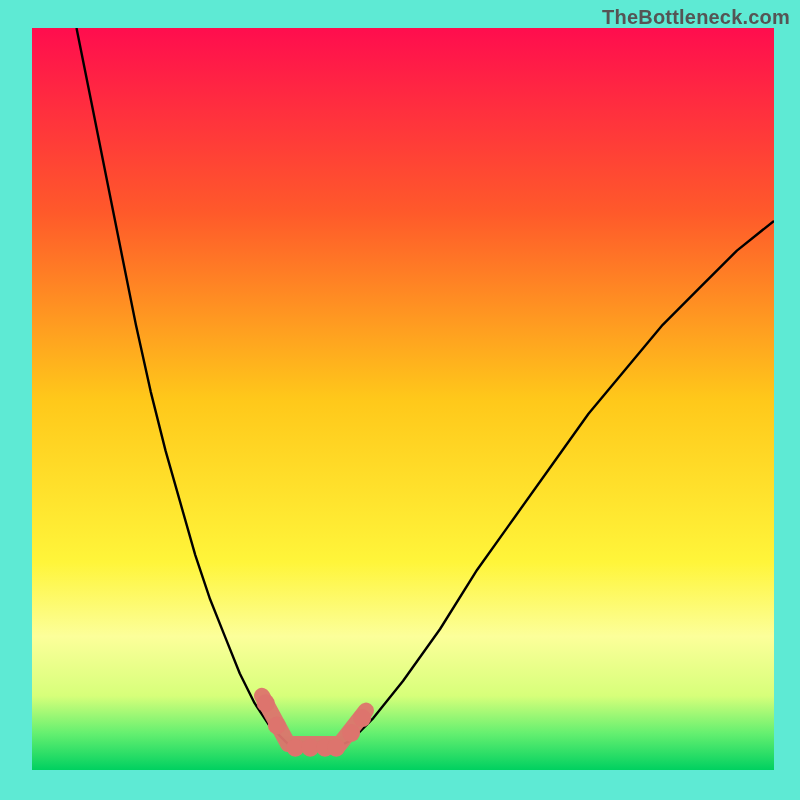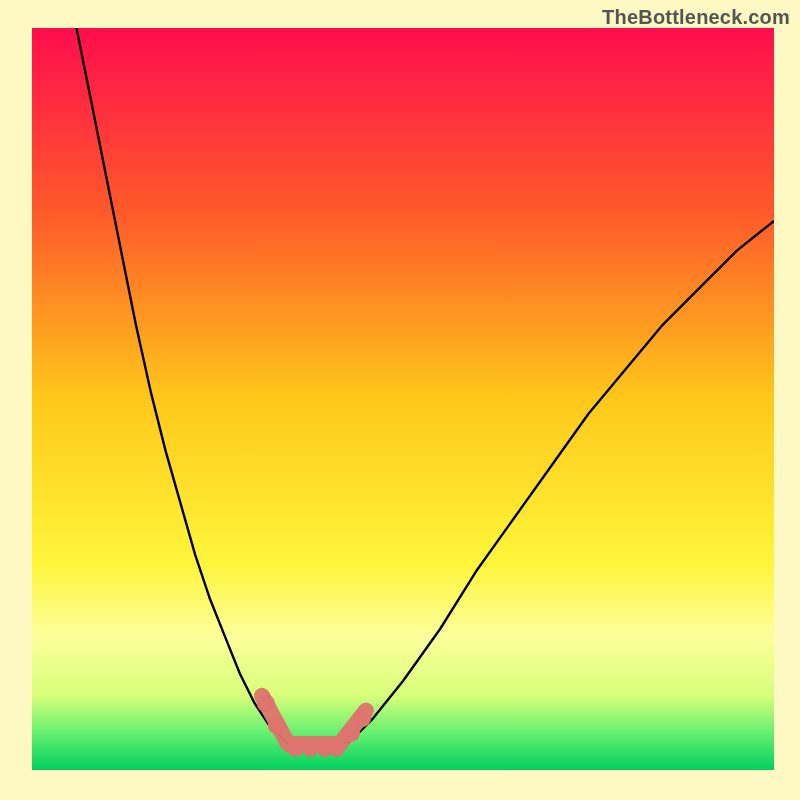--- a/index.html
+++ b/index.html
@@ -8,21 +8,21 @@
     width: 800px;
     height: 800px;
     overflow: hidden;
     background: #000;
     font-family: Arial, Helvetica, sans-serif;
   }
   .stage {
     position: relative;
     width: 800px;
     height: 800px;
-    background: #fef9c3;
+    background: #5eead4;
   }
   .watermark {
     position: absolute;
     top: 6px;
     right: 10px;
     color: #555;
     font-size: 20px;
     font-weight: 600;
     letter-spacing: 0.2px;
     z-index: 20;

